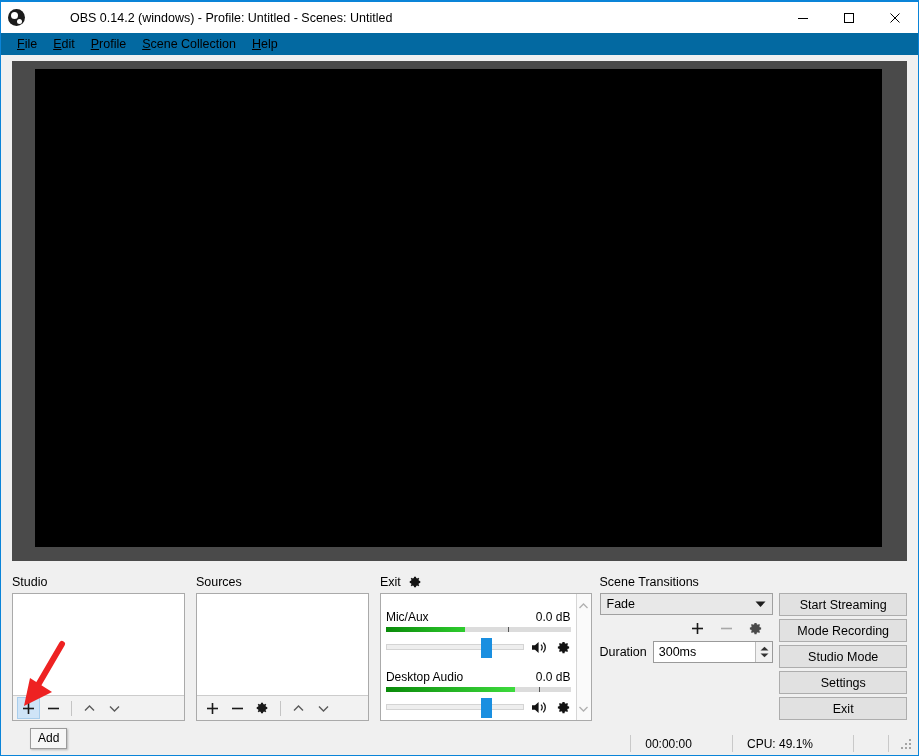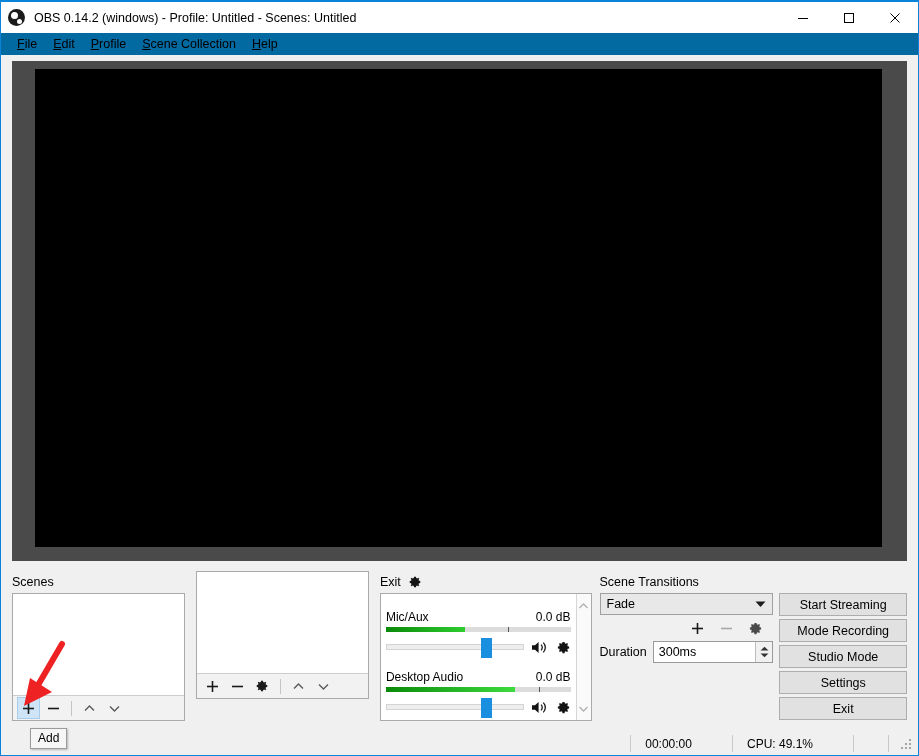--- a/index.html
+++ b/index.html
@@ -17,20 +17,21 @@
     border-top: 2px solid #0a84d8;
     display: flex; flex-direction: column;
   }
 
   
   .titlebar {
     height: 31px; flex: 0 0 31px;
     display: flex; align-items: center;
     background: #ffffff;
     padding-left: 7px;
+    gap: 36px;
   }
   .obs-logo {
     width: 17px; height: 17px; border-radius: 50%;
     background: #1b1b1b; position: relative; flex: 0 0 17px;
   }
   .obs-logo::after {
     content: ""; position: absolute;
     left: 3px; top: 3px; width: 7px; height: 7px;
     border-radius: 50%; background: #ffffff;
   }
@@ -266,21 +267,21 @@
     <div class="menu-item"><u>H</u><span>elp</span></div>
   </div>
 
   <div class="preview-wrap">
     <div class="preview-canvas"></div>
   </div>
 
   <div class="bottom">
 
     <div class="col col-scenes">
-      <div class="panel-title">Scenes</div>
+      <div class="panel-title">Studio</div>
       <div class="list-box scenes-box">
         <div class="list-area"></div>
         <div class="btn-bar">
           <div class="tool-btn hovered">
             <svg width="15" height="15" viewBox="0 0 15 15">
                 <line x1="7.5" y1="2" x2="7.5" y2="13" stroke="currentColor" stroke-width="1.6"></line>
                 <line x1="2" y1="7.5" x2="13" y2="7.5" stroke="currentColor" stroke-width="1.6"></line>
               </svg>
           </div>
           <div class="tool-btn">
@@ -297,20 +298,21 @@
           <div class="tool-btn">
             <svg width="15" height="15" viewBox="0 0 15 15">
                 <polyline points="3,5.5 7.5,10 12,5.5" fill="none" stroke="#5a5a5a" stroke-width="1.4"></polyline>
               </svg>
           </div>
         </div>
       </div>
     </div>
 
     <div class="col col-sources">
+      <div class="panel-title">Sources</div>
       <div class="list-box sources-box">
         <div class="list-area"></div>
         <div class="btn-bar">
           <div class="tool-btn">
             <svg width="15" height="15" viewBox="0 0 15 15">
                 <line x1="7.5" y1="2" x2="7.5" y2="13" stroke="currentColor" stroke-width="1.6"></line>
                 <line x1="2" y1="7.5" x2="13" y2="7.5" stroke="currentColor" stroke-width="1.6"></line>
               </svg>
           </div>
           <div class="tool-btn">

